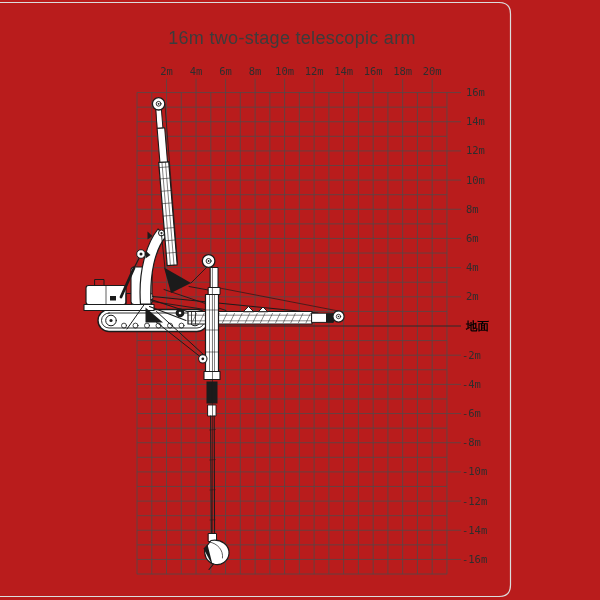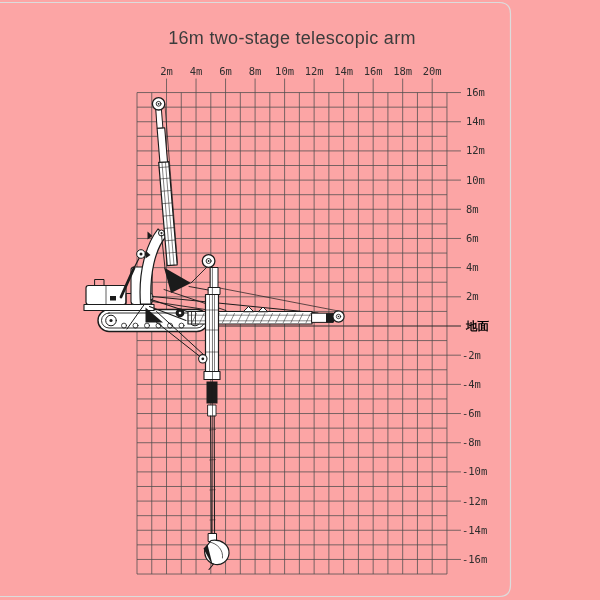--- a/index.html
+++ b/index.html
@@ -1,16 +1,16 @@
 <!DOCTYPE html>
 <html><head>
 <meta charset="utf-8">
 <style>
   html,body{margin:0;padding:0;background:#fff;}
-  .stage{position:relative;width:600px;height:600px;background:#fca5a5;overflow:hidden;
+  .stage{position:relative;width:600px;height:600px;background:#b91c1c;overflow:hidden;
          font-family:"Liberation Sans", sans-serif;}
   svg{position:absolute;left:0;top:0;}
   .title-text{font-family:"Liberation Sans", sans-serif;font-size:18px;font-weight:500;
               letter-spacing:.3px;fill:#3c3c3c;}
   .tick-label{font-family:"DejaVu Sans Mono", monospace;font-size:10.5px;fill:#2e2e2e;}
   .ground-label{font-family:"DejaVu Sans", sans-serif;font-size:11.5px;font-weight:bold;fill:#000;}
   .gridline{stroke:#4c4c4c;stroke-width:.75;}
   .groundline{stroke:#2a2a2a;stroke-width:1.0;}
   .ink{stroke:#1b1b1b;fill:none;}
   .ink-fill{fill:#1b1b1b;stroke:none;}

